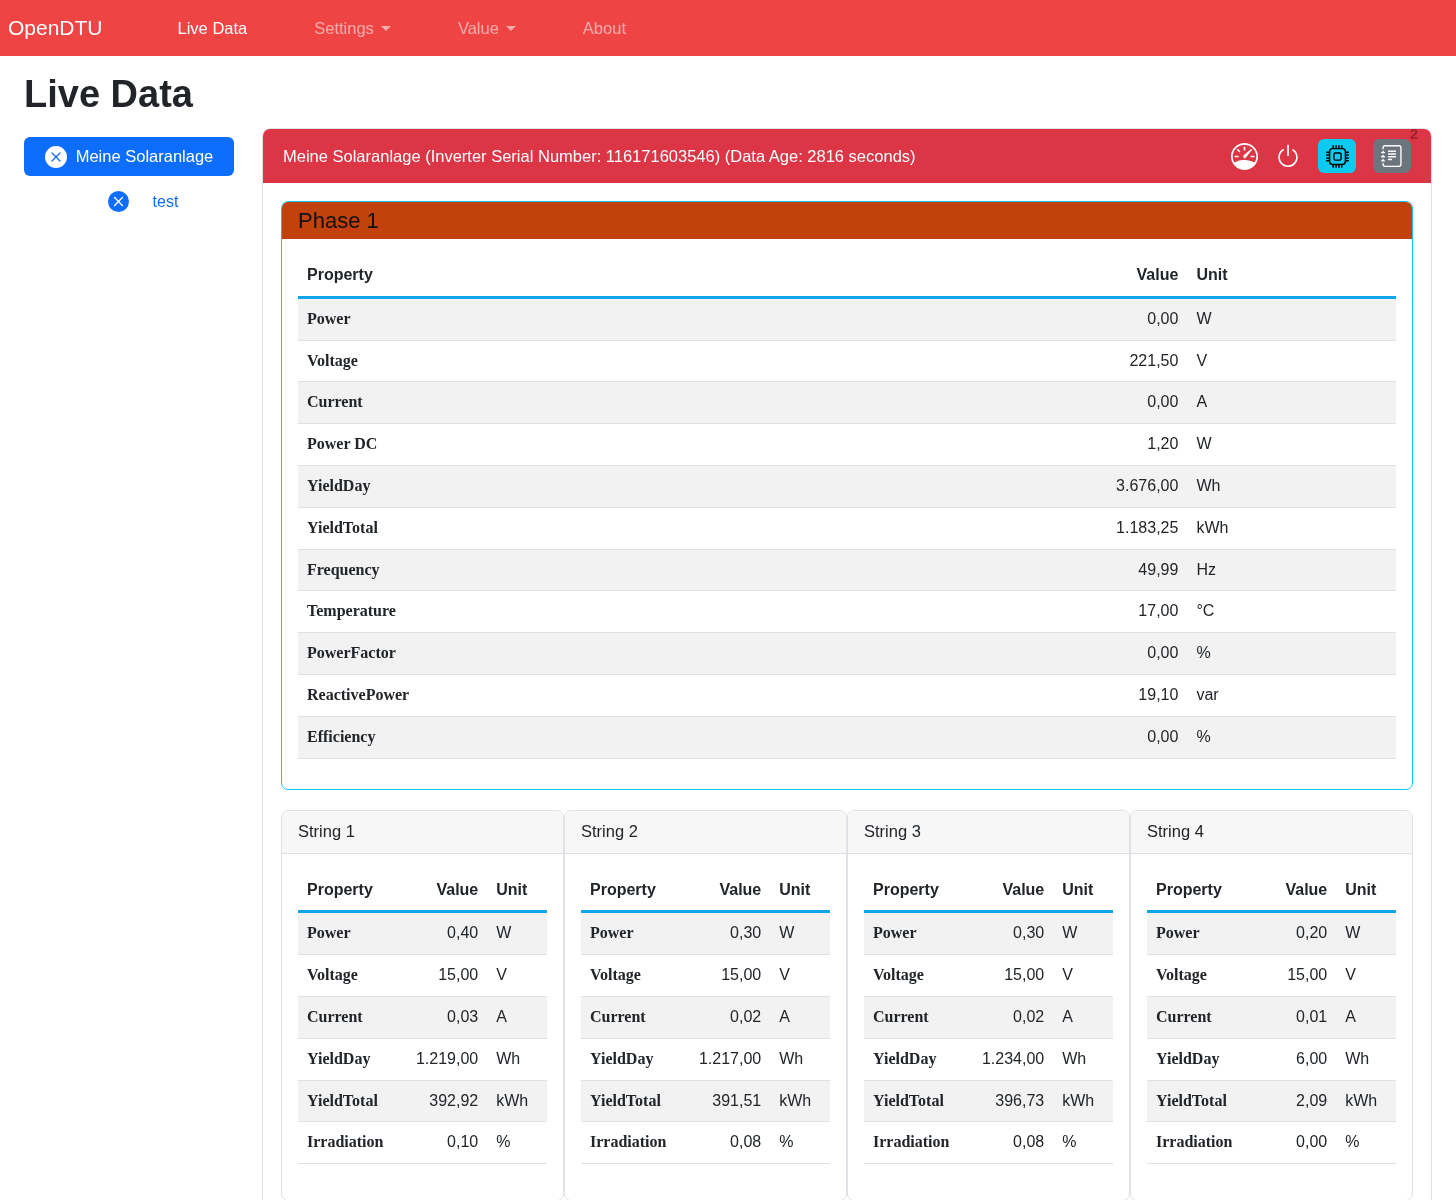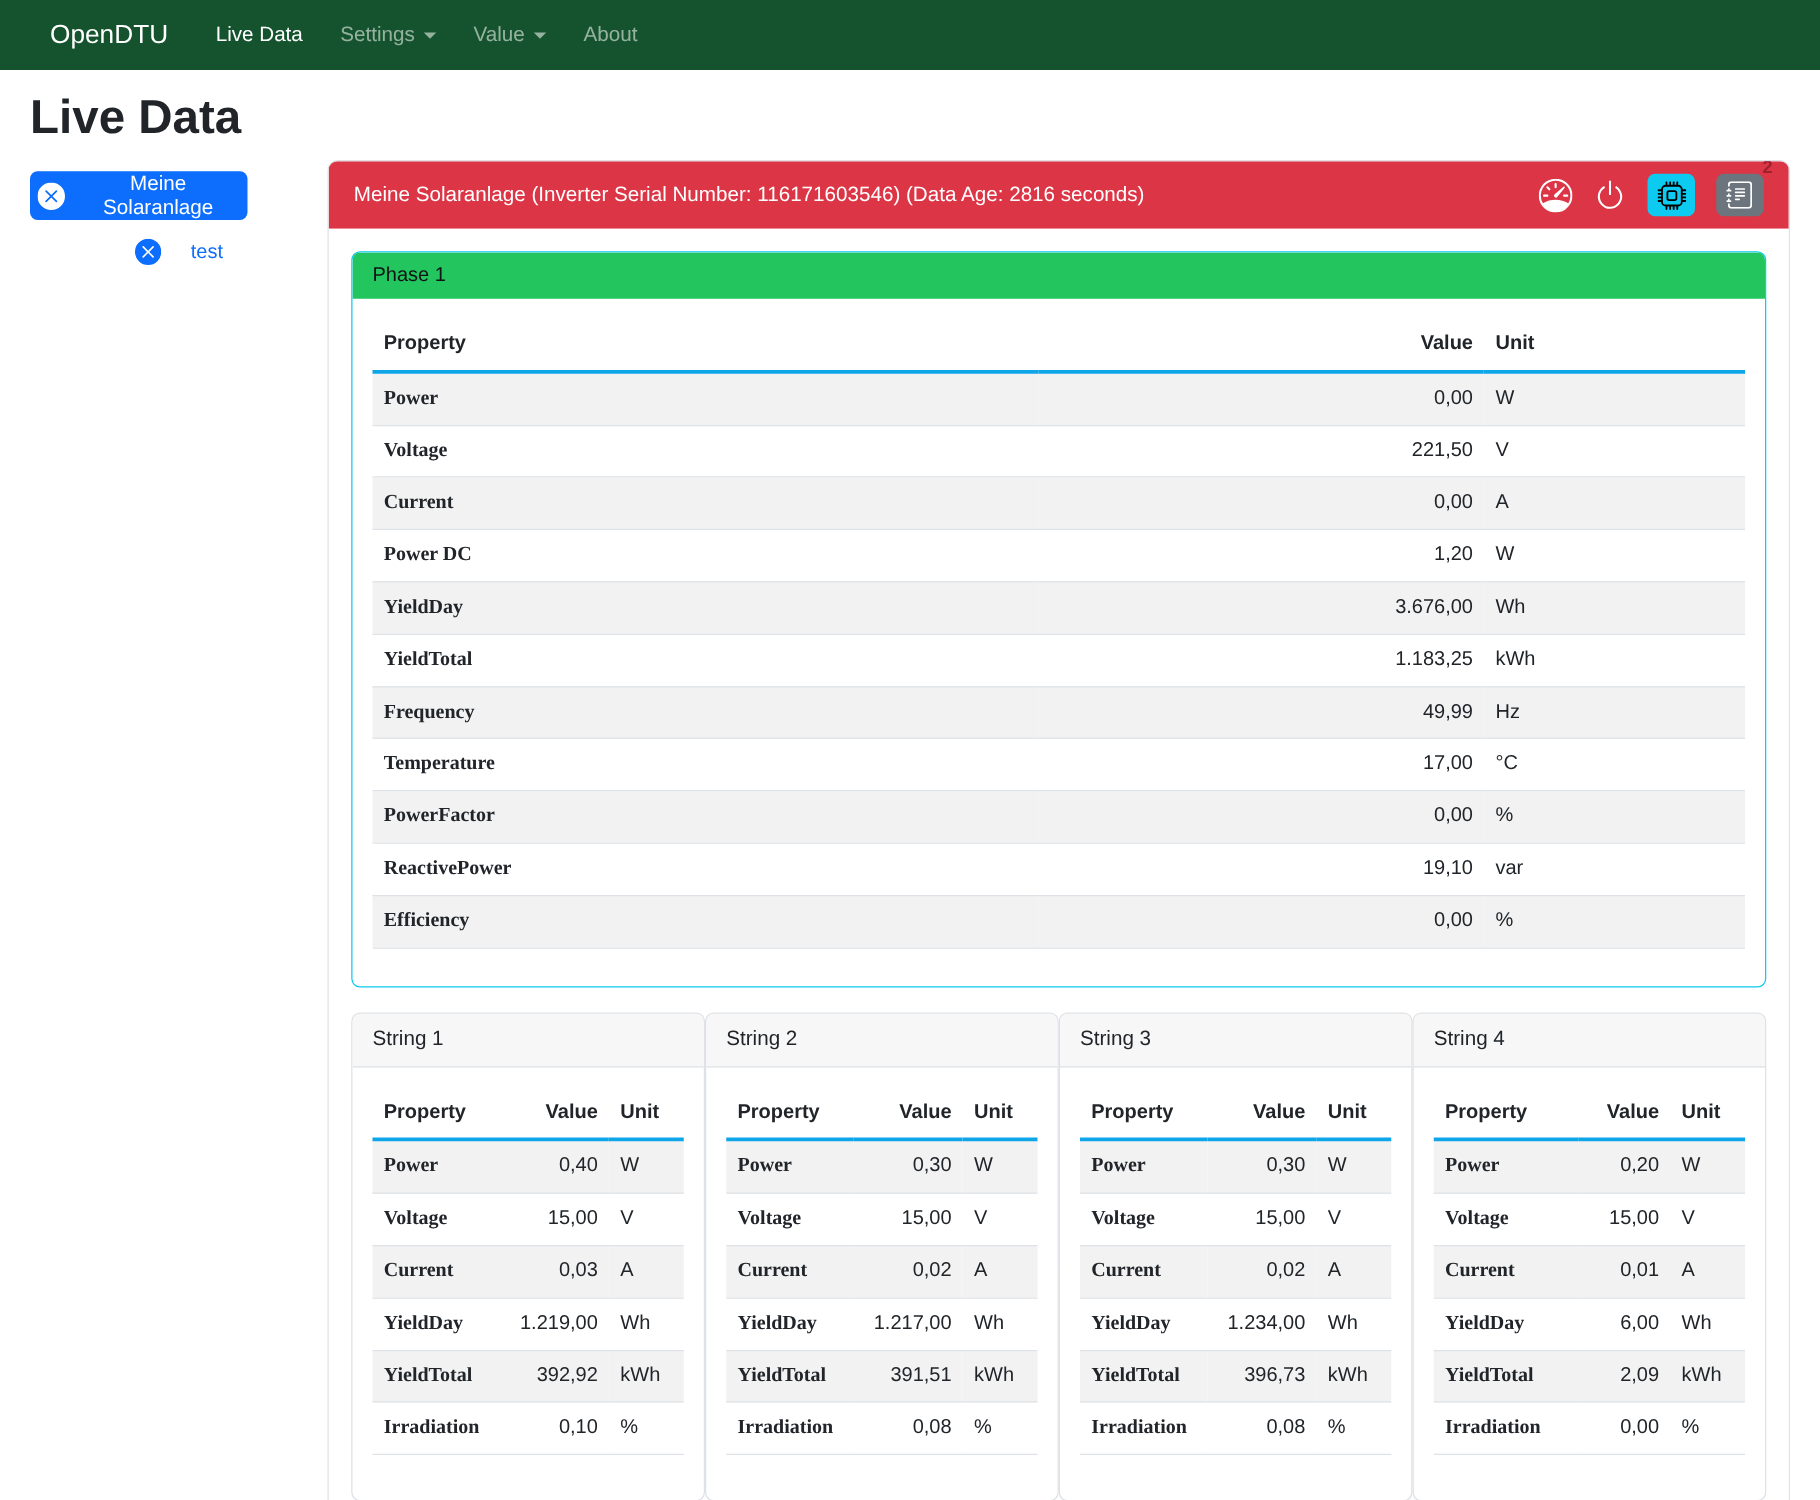--- a/index.html
+++ b/index.html
@@ -6,25 +6,26 @@
   html, body { margin: 0; padding: 0; background: #fff; }
   body {
     font-family: "Liberation Sans", "DejaVu Sans", sans-serif;
     font-size: 16px;
     color: #212529;
     width: 1456px;
   }
 
   
   .navbar {
-    background: #14532d;
+    background: #ef4444;
     height: 56px;
     display: flex;
     align-items: center;
-    padding: 0 40px;
+    padding: 0 8px;
+    gap: 37px;
   }
   .brand {
     color: #fff;
     font-size: 21px;
     font-weight: 500;
     margin-right: 30px;
     cursor: pointer;
   }
   .nav-link {
     color: rgba(255,255,255,0.55);
@@ -55,21 +56,21 @@
   }
   .layout { display: flex; align-items: flex-start; }
 
   
   .sidebar { width: 238px; flex: 0 0 238px; padding-top: 9px; }
   .inv-btn {
     display: flex;
     align-items: center;
     justify-content: center;
     gap: 9px;
-    width: 174px;
+    width: 210px;
     height: 39px;
     background: #0d6efd;
     color: #fff;
     border: none;
     border-radius: 6px;
     font-size: 16.5px;
     font-family: inherit;
     cursor: pointer;
   }
   .inv-link {
@@ -132,24 +133,24 @@
   .card-body { padding: 18px; background: #fff; }
 
   
   .phase-card {
     border: 1px solid #0dcaf0;
     border-radius: 7px;
     overflow: hidden;
     margin-bottom: 20px;
   }
   .phase-header {
-    background: #22c55e;
+    background: #c2410c;
     color: #101214;
     padding: 8px 16px;
-    font-size: 16px;
+    font-size: 22px;
     height: 37px;
     display: flex;
     align-items: center;
   }
   .phase-body { padding: 16px 16px 30px 16px; }
 
   
   table.data-table {
     width: 100%;
     border-collapse: collapse;

